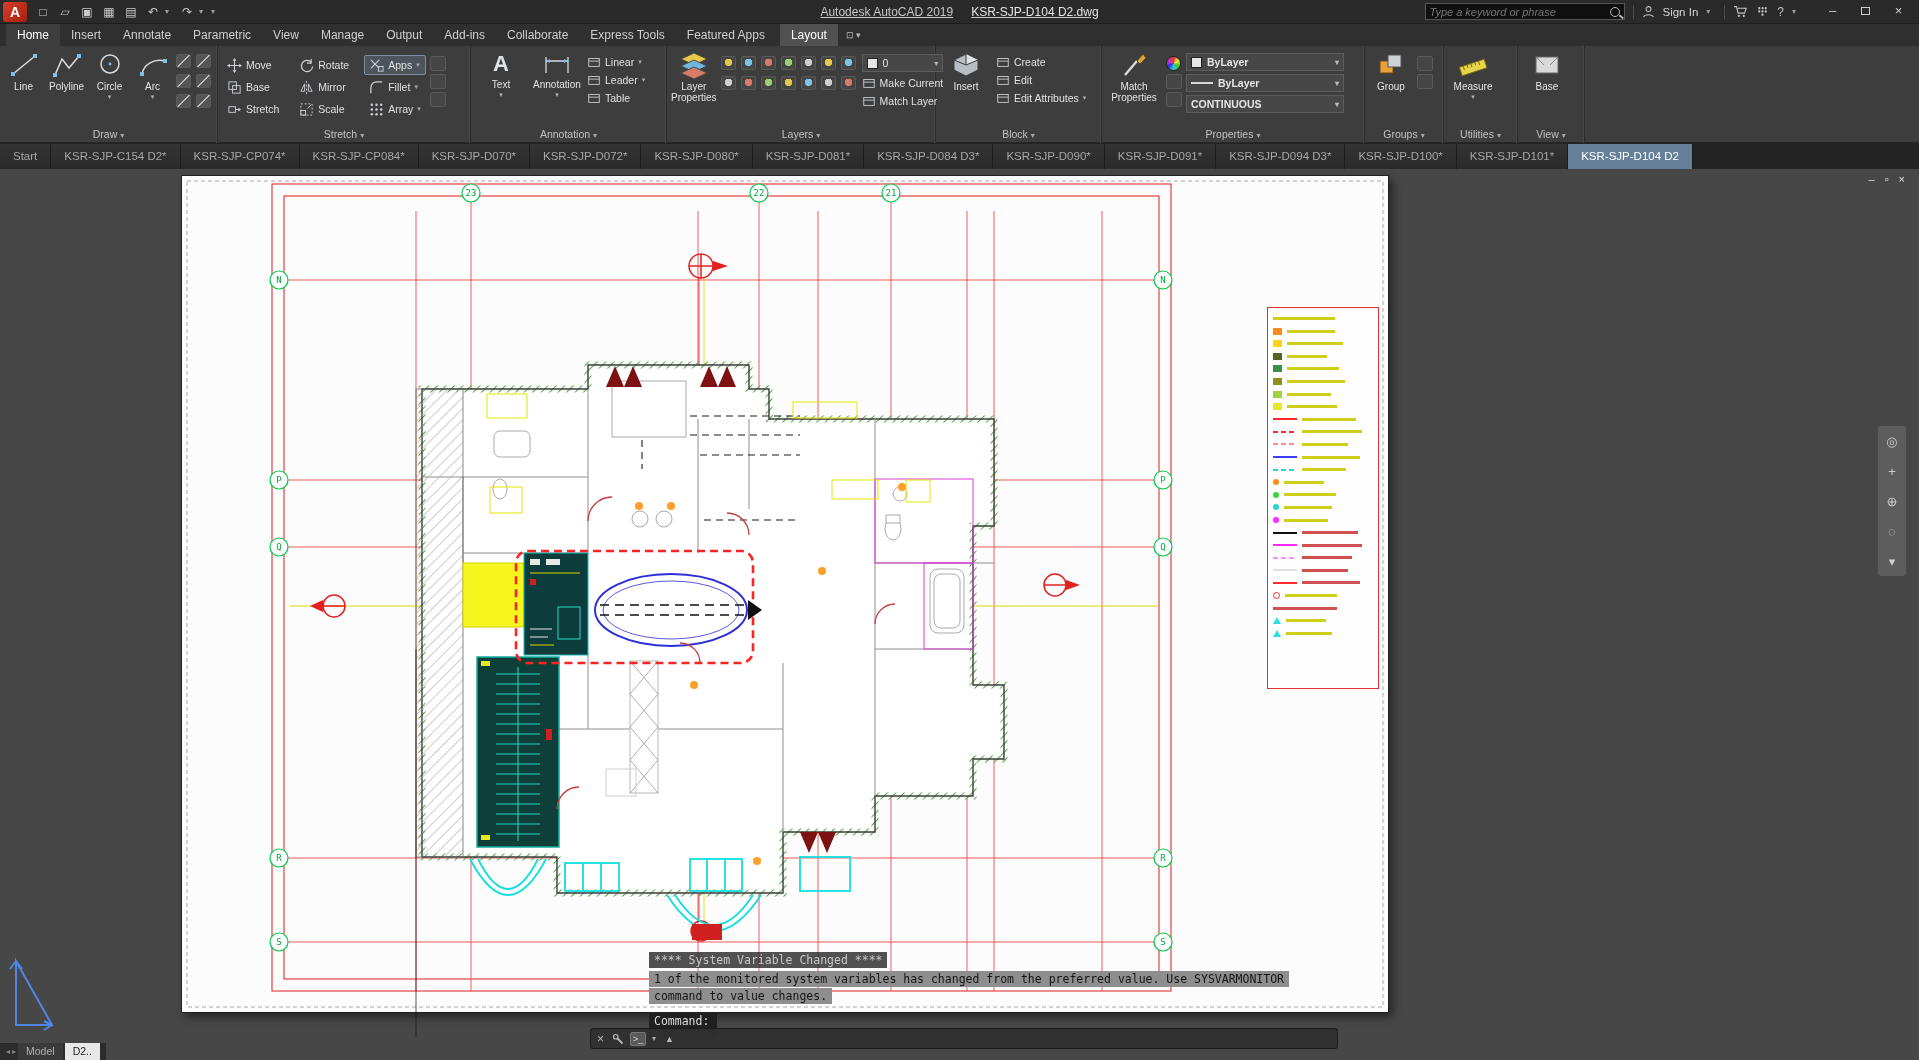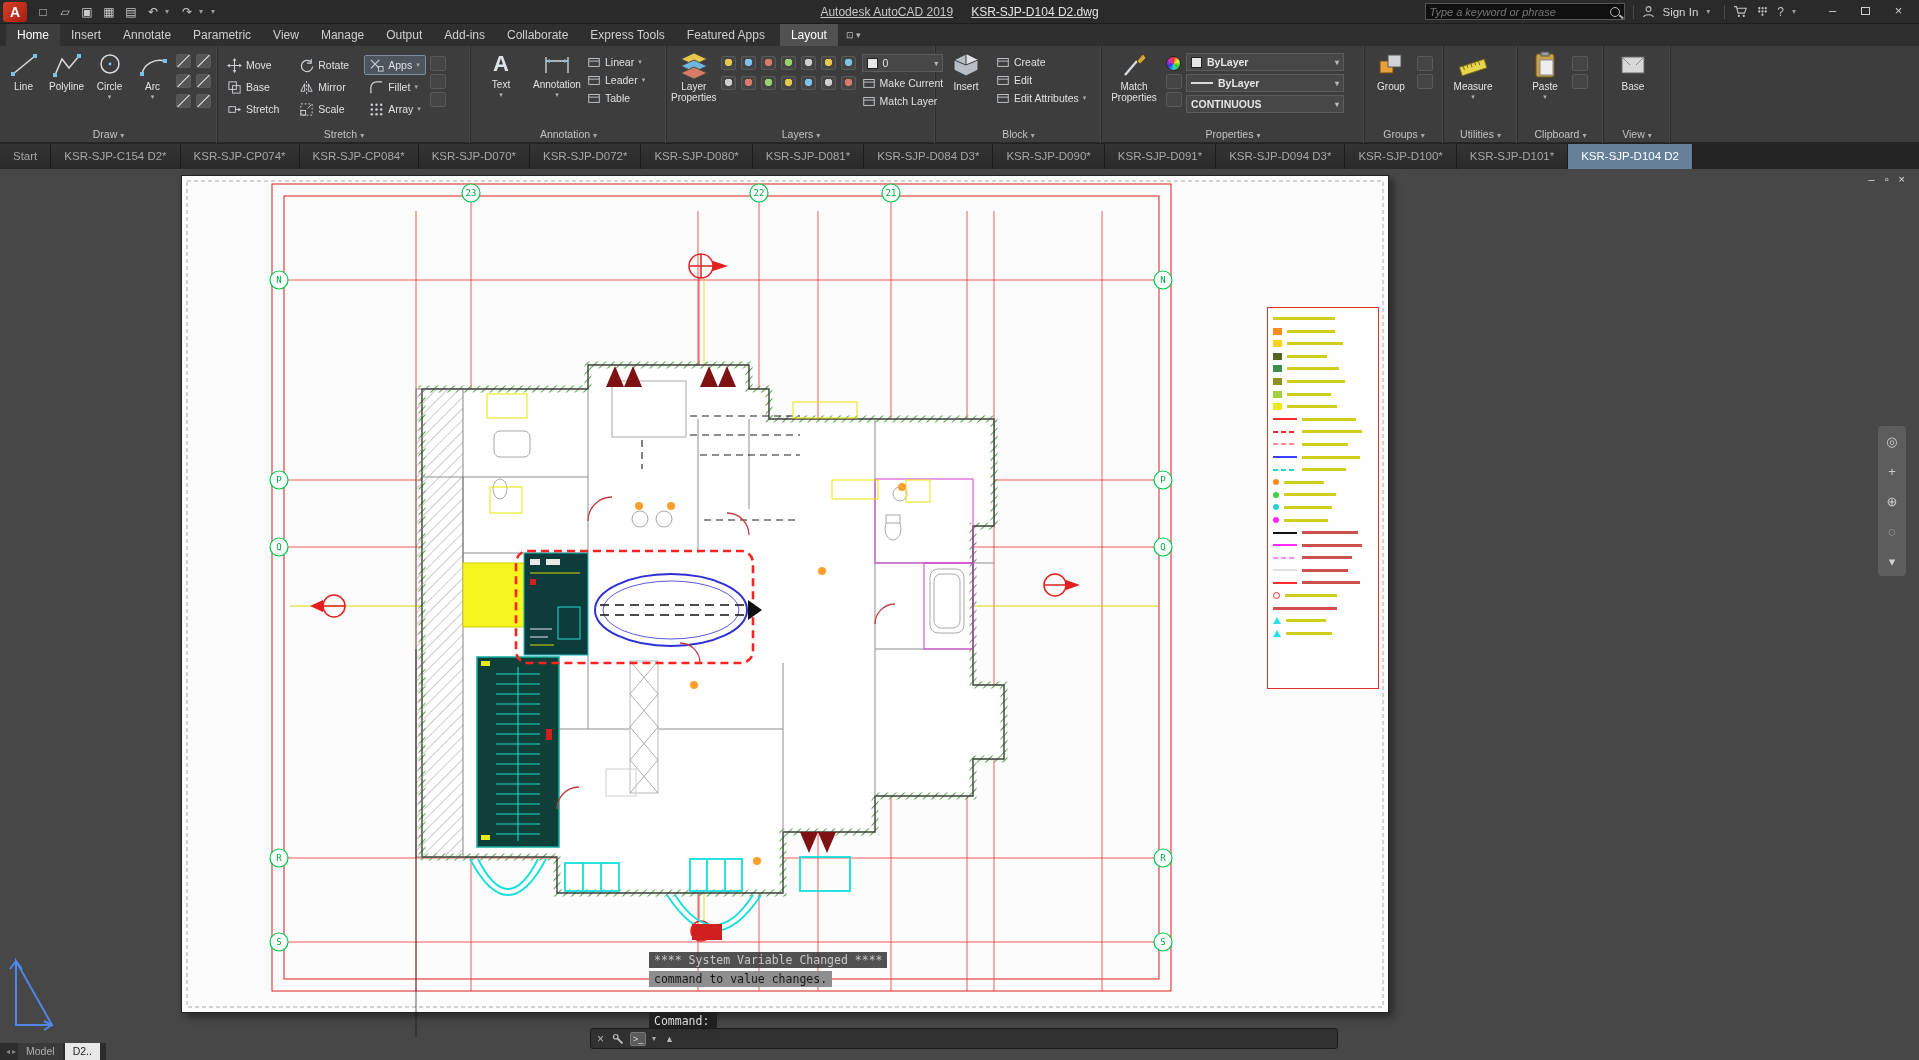--- a/index.html
+++ b/index.html
@@ -536,38 +536,20 @@
               <path d="M6 12v4M10 12v3M14 12v4M18 12v3M22 12v4" stroke="#7a6a1f"></path>
             </g>
           </svg>
         <span class="blabel">Measure</span>
         <span class="dda">▾</span>
       </div>
     </div>
     <div class="ptitle"><span>Utilities</span><span class="dda">▾</span></div>
   </div>
 
-  <div class="panel" style="width:86px">
-    <div class="pbody">
-      <div class="bigbtn" style="width:46px">
-        <svg class="mi" width="26" height="28" viewBox="0 0 26 28">
-            <rect x="4" y="3" width="18" height="23" rx="2" fill="#c9a24a" stroke="#6a5a20"></rect>
-            <rect x="9" y="1" width="8" height="4" fill="#9a9a9a" stroke="#555"></rect>
-            <rect x="8" y="9" width="13" height="15" fill="#eeeeee" stroke="#888"></rect>
-          </svg>
-        <span class="blabel">Paste</span>
-        <span class="dda">▾</span>
-      </div>
-      <div class="tinycol">
-        <span class="tinyic"></span>
-        <span class="tinyic"></span>
-      </div>
-    </div>
-    <div class="ptitle"><span>Clipboard</span><span class="dda">▾</span></div>
-  </div>
 
   <div class="panel" style="width:67px">
     <div class="pbody">
       <div class="bigbtn" style="width:50px">
         <svg class="mi" width="30" height="28" viewBox="0 0 30 28">
             <rect x="4" y="6" width="22" height="16" fill="#d8d8d8" stroke="#666"></rect>
             <path d="M4 6l8 8M26 6l-8 8" stroke="#888"></path>
           </svg>
         <span class="blabel">Base</span>
       </div>
@@ -919,20 +901,21 @@
   <div class="navbar">
     <span class="navic">◎</span>
     <span class="navic">+</span>
     <span class="navic">⊕</span>
     <span class="navic">◌</span>
     <span class="navic">▾</span>
   </div>
 
   <div class="cmdhist">
       <div class="hline dim">**** System Variable Changed ****</div>
+      <div class="hline hl">1 of the monitored system variables has changed from the preferred value. Use SYSVARMONITOR</div>
       <div class="hline hl">command to value changes.</div>
     </div>
   <div class="cmdprompt" style="position:absolute;left:649px;top:841px;z-index:8">Command:</div>
 
   <div class="cmdbar">
     <span class="gripx">×</span>
     <svg width="12" height="12" viewBox="0 0 16 16">
         <circle cx="5" cy="5" r="3" fill="none" stroke="#b9b9b9" stroke-width="1.6"></circle>
         <path d="M7 7l7 7" stroke="#b9b9b9" stroke-width="2.4"></path>
       </svg>

